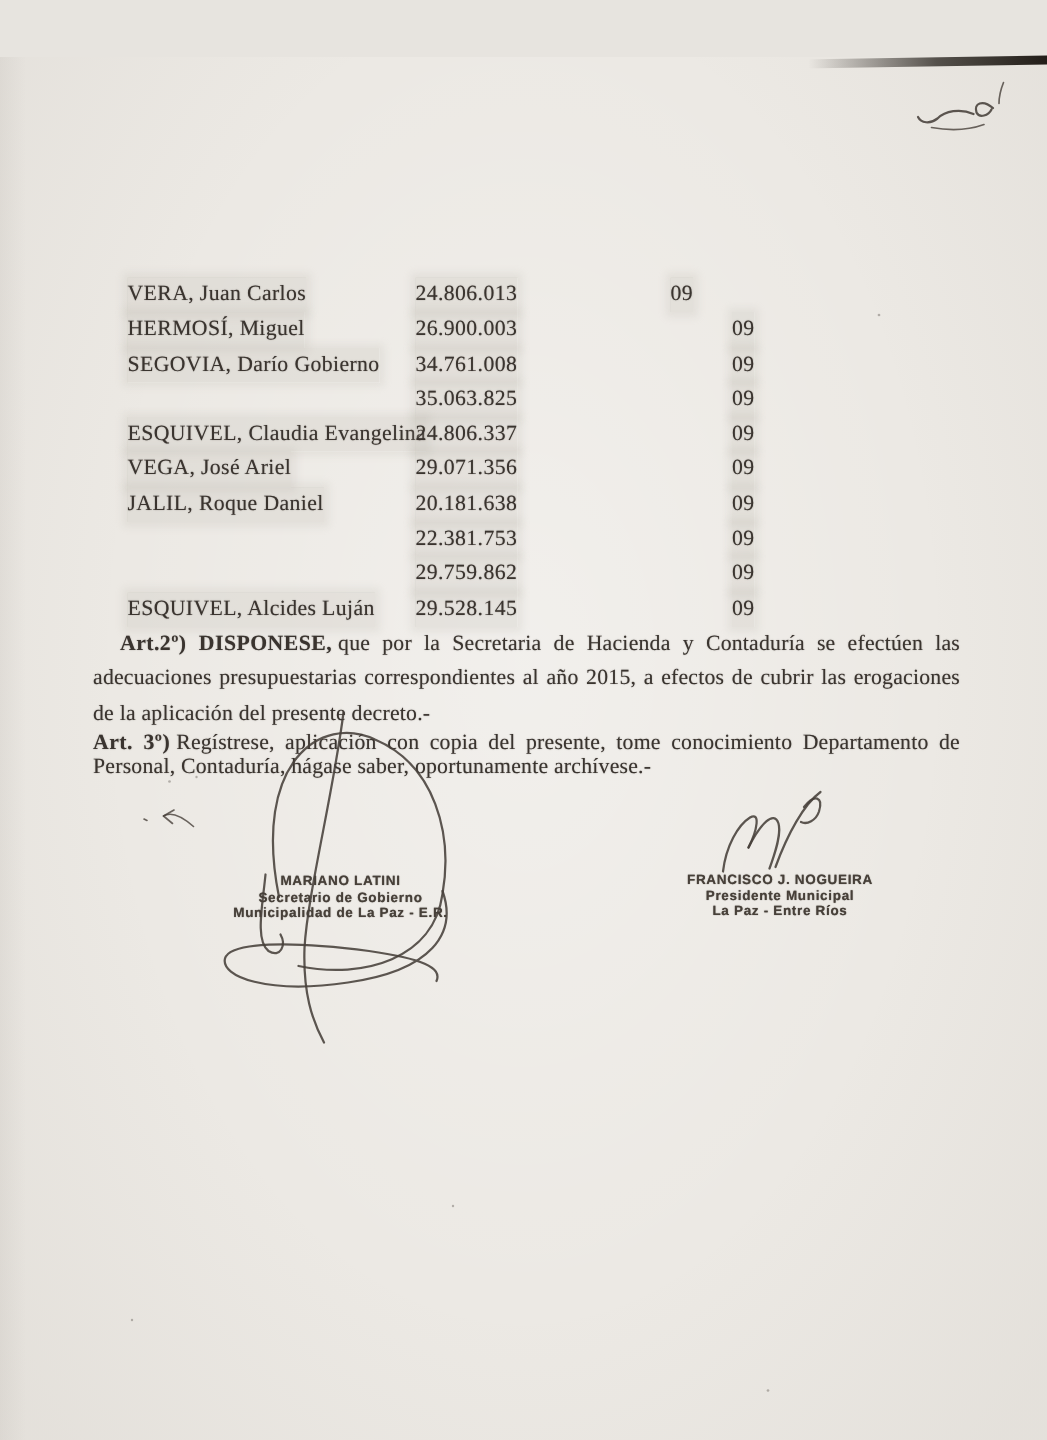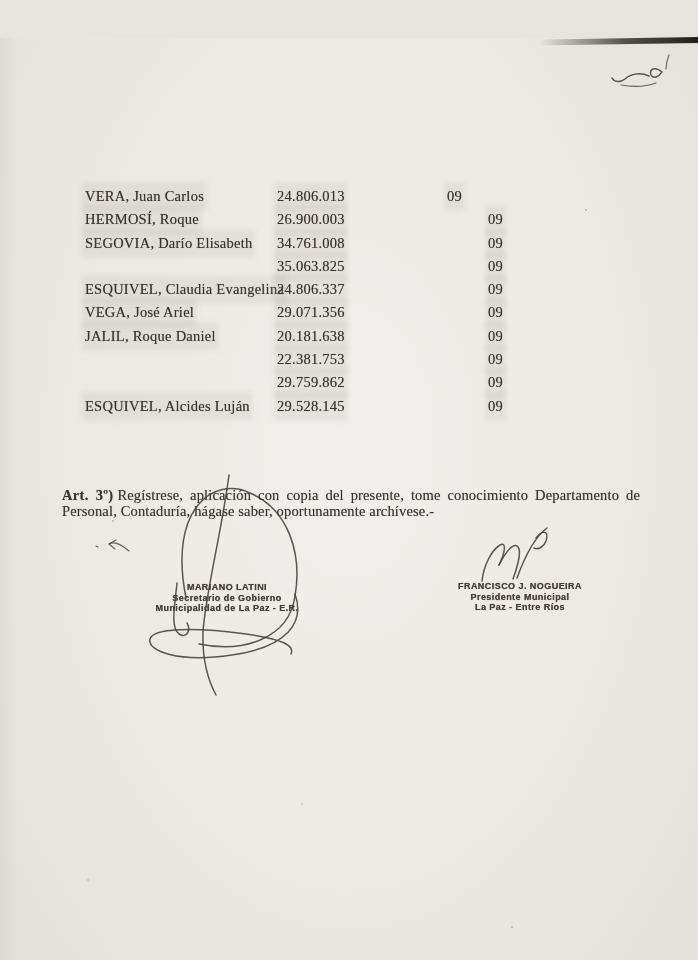--- a/index.html
+++ b/index.html
@@ -70,26 +70,26 @@
 
   <div class="scan-edge"></div>
 
   <div class="table">
     <div class="row first">
       <span class="cell nm">VERA, Juan Carlos</span>
       <span class="cell dni">24.806.013</span>
       <span class="cell code">09</span>
     </div>
     <div class="row">
-      <span class="cell nm">HERMOSÍ, Roque</span>
+      <span class="cell nm">HERMOSÍ, Miguel</span>
       <span class="cell dni">26.900.003</span>
       <span class="cell code">09</span>
     </div>
     <div class="row">
-      <span class="cell nm">SEGOVIA, Darío Elisabeth</span>
+      <span class="cell nm">SEGOVIA, Darío Gobierno</span>
       <span class="cell dni">34.761.008</span>
       <span class="cell code">09</span>
     </div>
     <div class="row">
       <span class="cell dni">35.063.825</span>
       <span class="cell code">09</span>
     </div>
     <div class="row">
       <span class="cell nm">ESQUIVEL, Claudia Evangelina</span>
       <span class="cell dni">24.806.337</span>
@@ -113,20 +113,21 @@
       <span class="cell dni">29.759.862</span>
       <span class="cell code">09</span>
     </div>
     <div class="row">
       <span class="cell nm">ESQUIVEL, Alcides Luján</span>
       <span class="cell dni">29.528.145</span>
       <span class="cell code">09</span>
     </div>
   </div>
 
+  <p class="art art2"><span class="lbl">Art.2º) DISPONESE,</span><span>que por la Secretaria de Hacienda y Contaduría se efectúen las adecuaciones presupuestarias correspondientes al año 2015, a efectos de cubrir las erogaciones de la aplicación del presente decreto.-</span></p>
 
   <p class="art art3"><span class="lbl">Art. 3º)</span><span>Regístrese, aplicación con copia del presente, tome conocimiento Departamento de Personal, Contaduría, hágase saber, oportunamente archívese.-</span></p>
 
   <div class="stamp stamp-right">
     <span class="ln">FRANCISCO J. NOGUEIRA</span>
     <span class="ln">Presidente Municipal</span>
     <span class="ln">La Paz - Entre Ríos</span>
   </div>
 
   <div class="stamp stamp-left">

